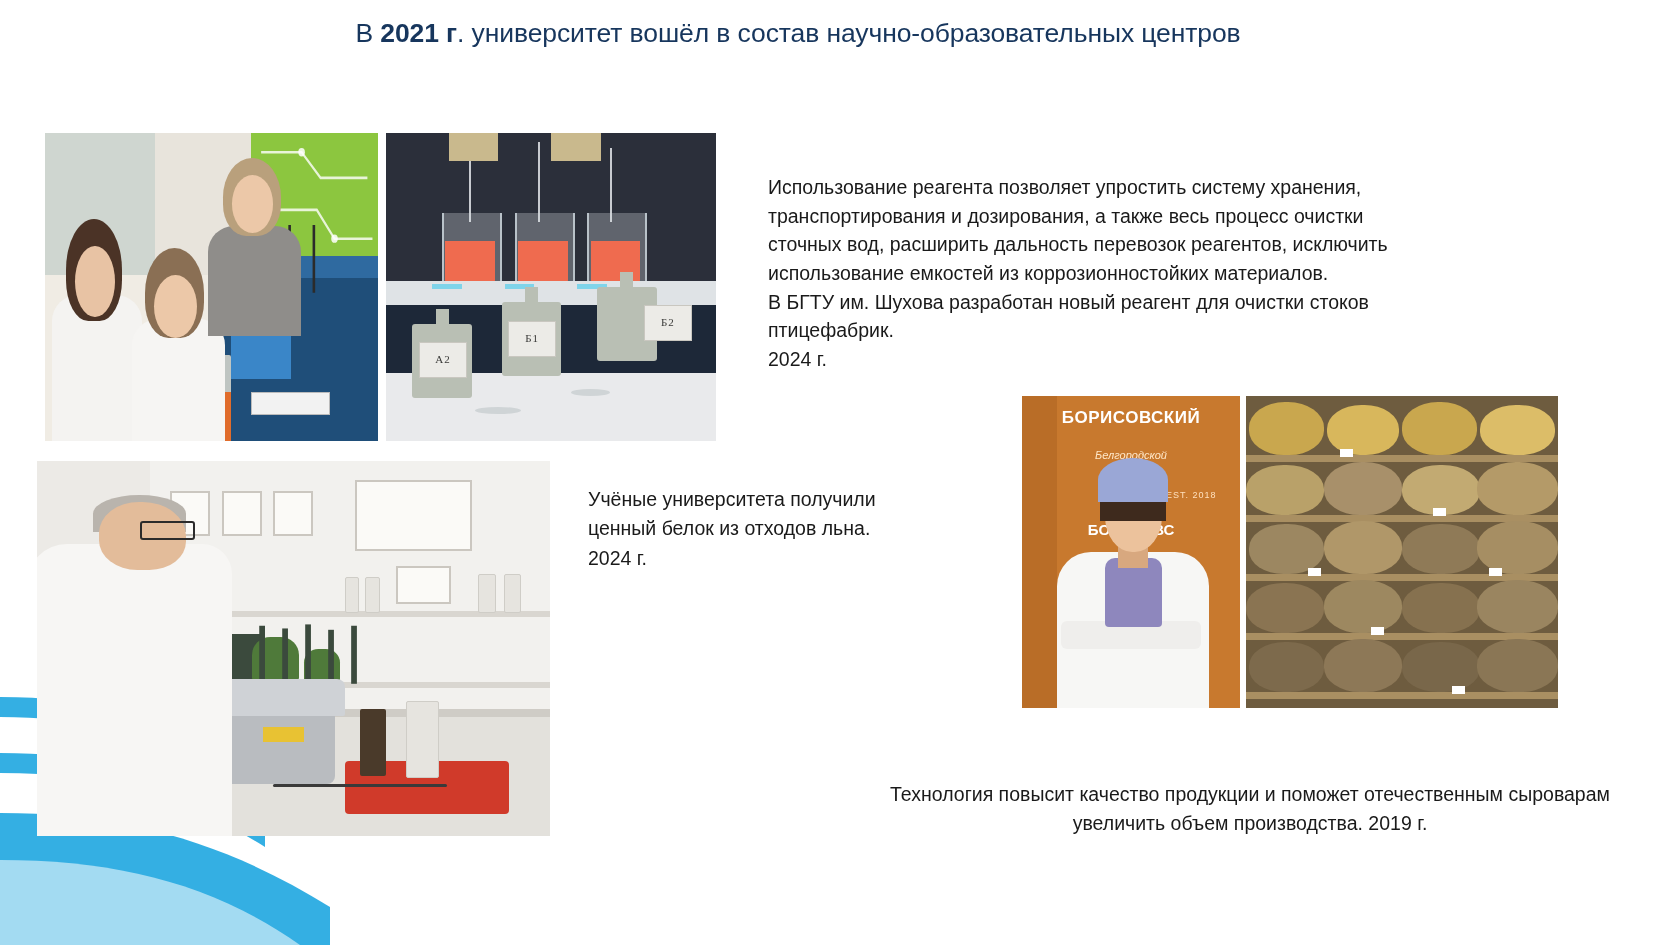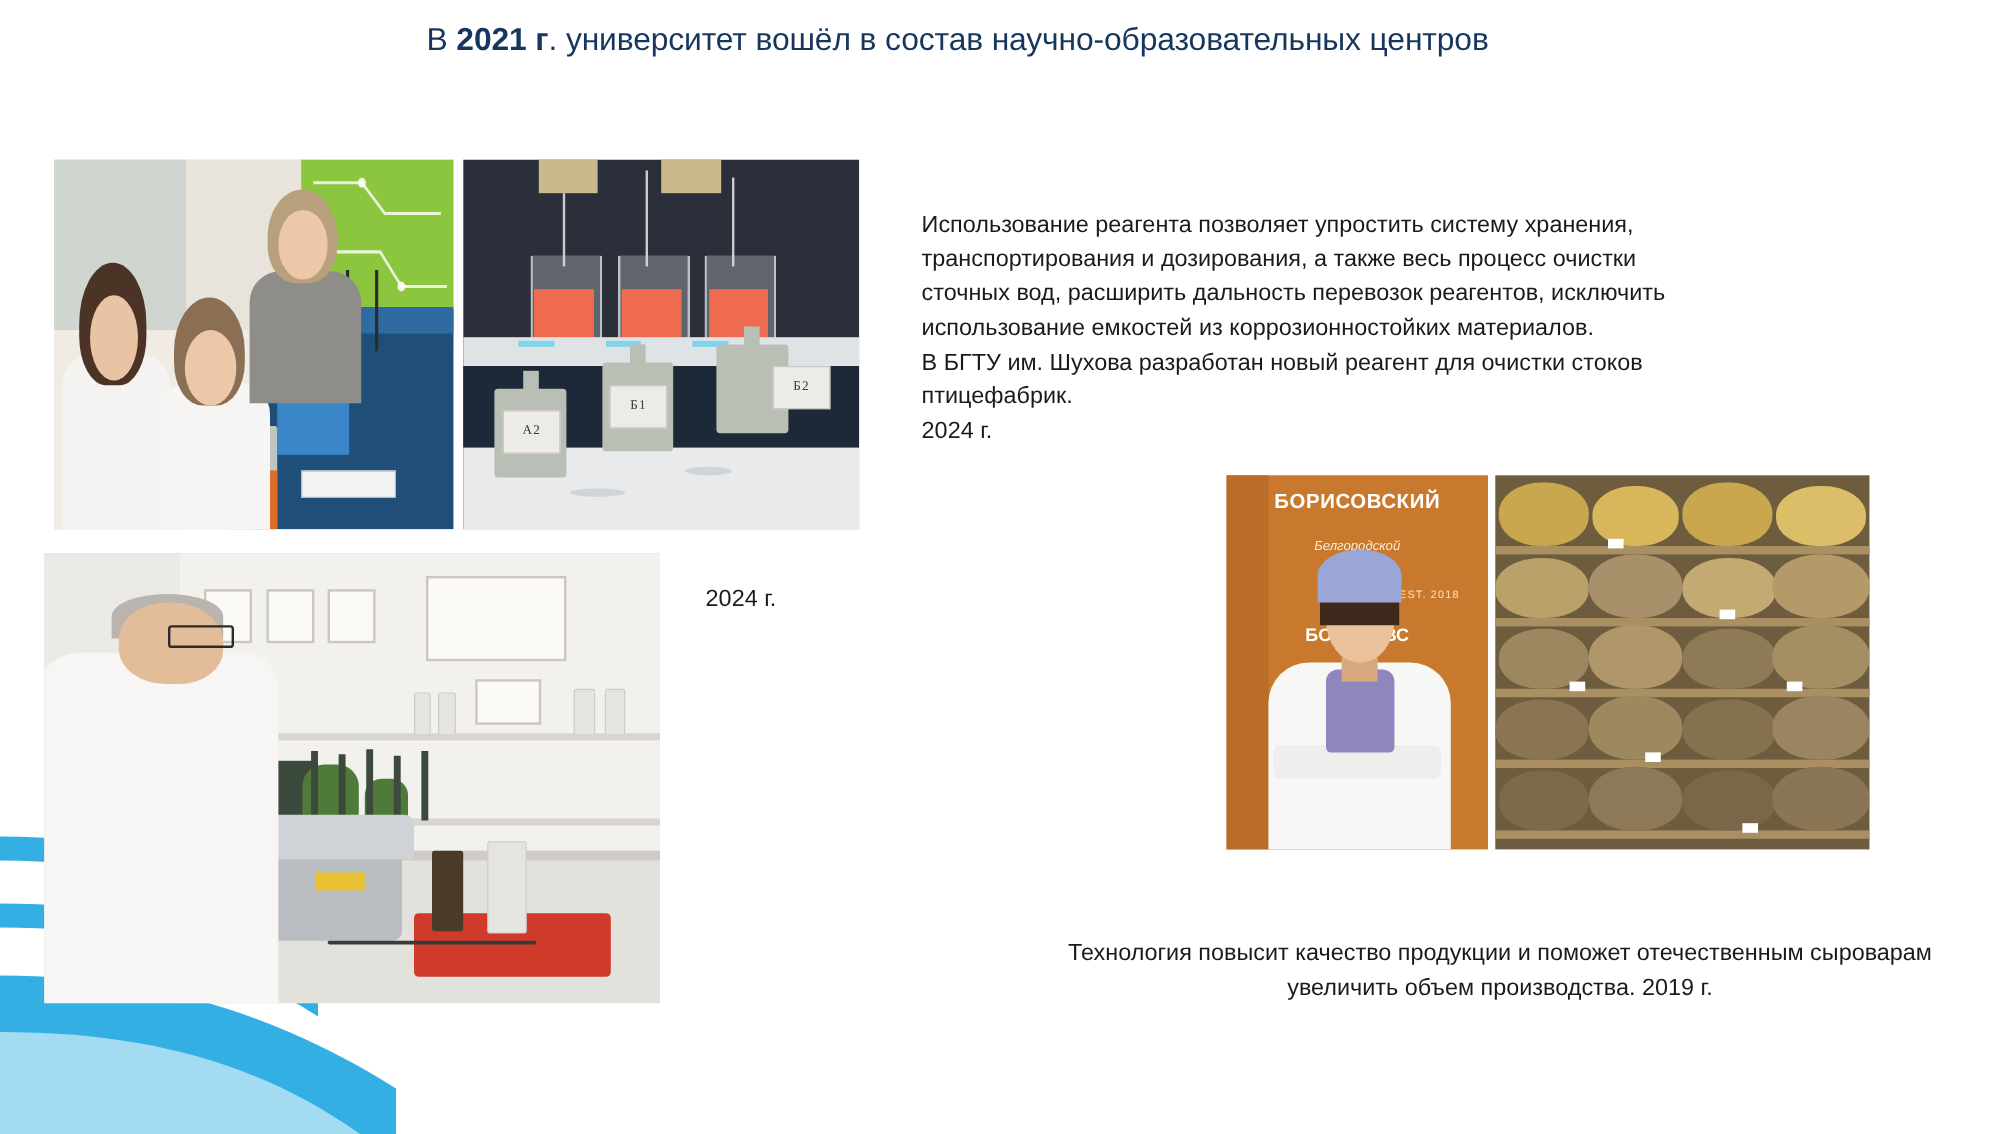--- a/index.html
+++ b/index.html
@@ -316,20 +316,21 @@
   <div class="p3-grinder-y"></div>
   <div class="p3-cable"></div>
 
   <div class="p3-coat"></div>
   <div class="p3-hair"></div>
   <div class="p3-head"></div>
   <div class="p3-glasses"></div>
 </div>
 
 <div class="textblock" id="text-flax">
+  <p>Учёные университета получили ценный белок из отходов льна.</p>
   <p>2024 г.</p>
 </div>
 <style>#text-flax { left: 588px; top: 485px; }</style>
 
 <div class="photo" id="photo-cheese-woman">
   <div class="p4-bg"></div>
   <div class="p4-panel-l"></div>
   <div class="p4-text1">БОРИСОВСКИЙ</div>
   <div class="p4-text2">Белгородской</div>
   <div class="p4-text3">БОРИСОВС</div>

